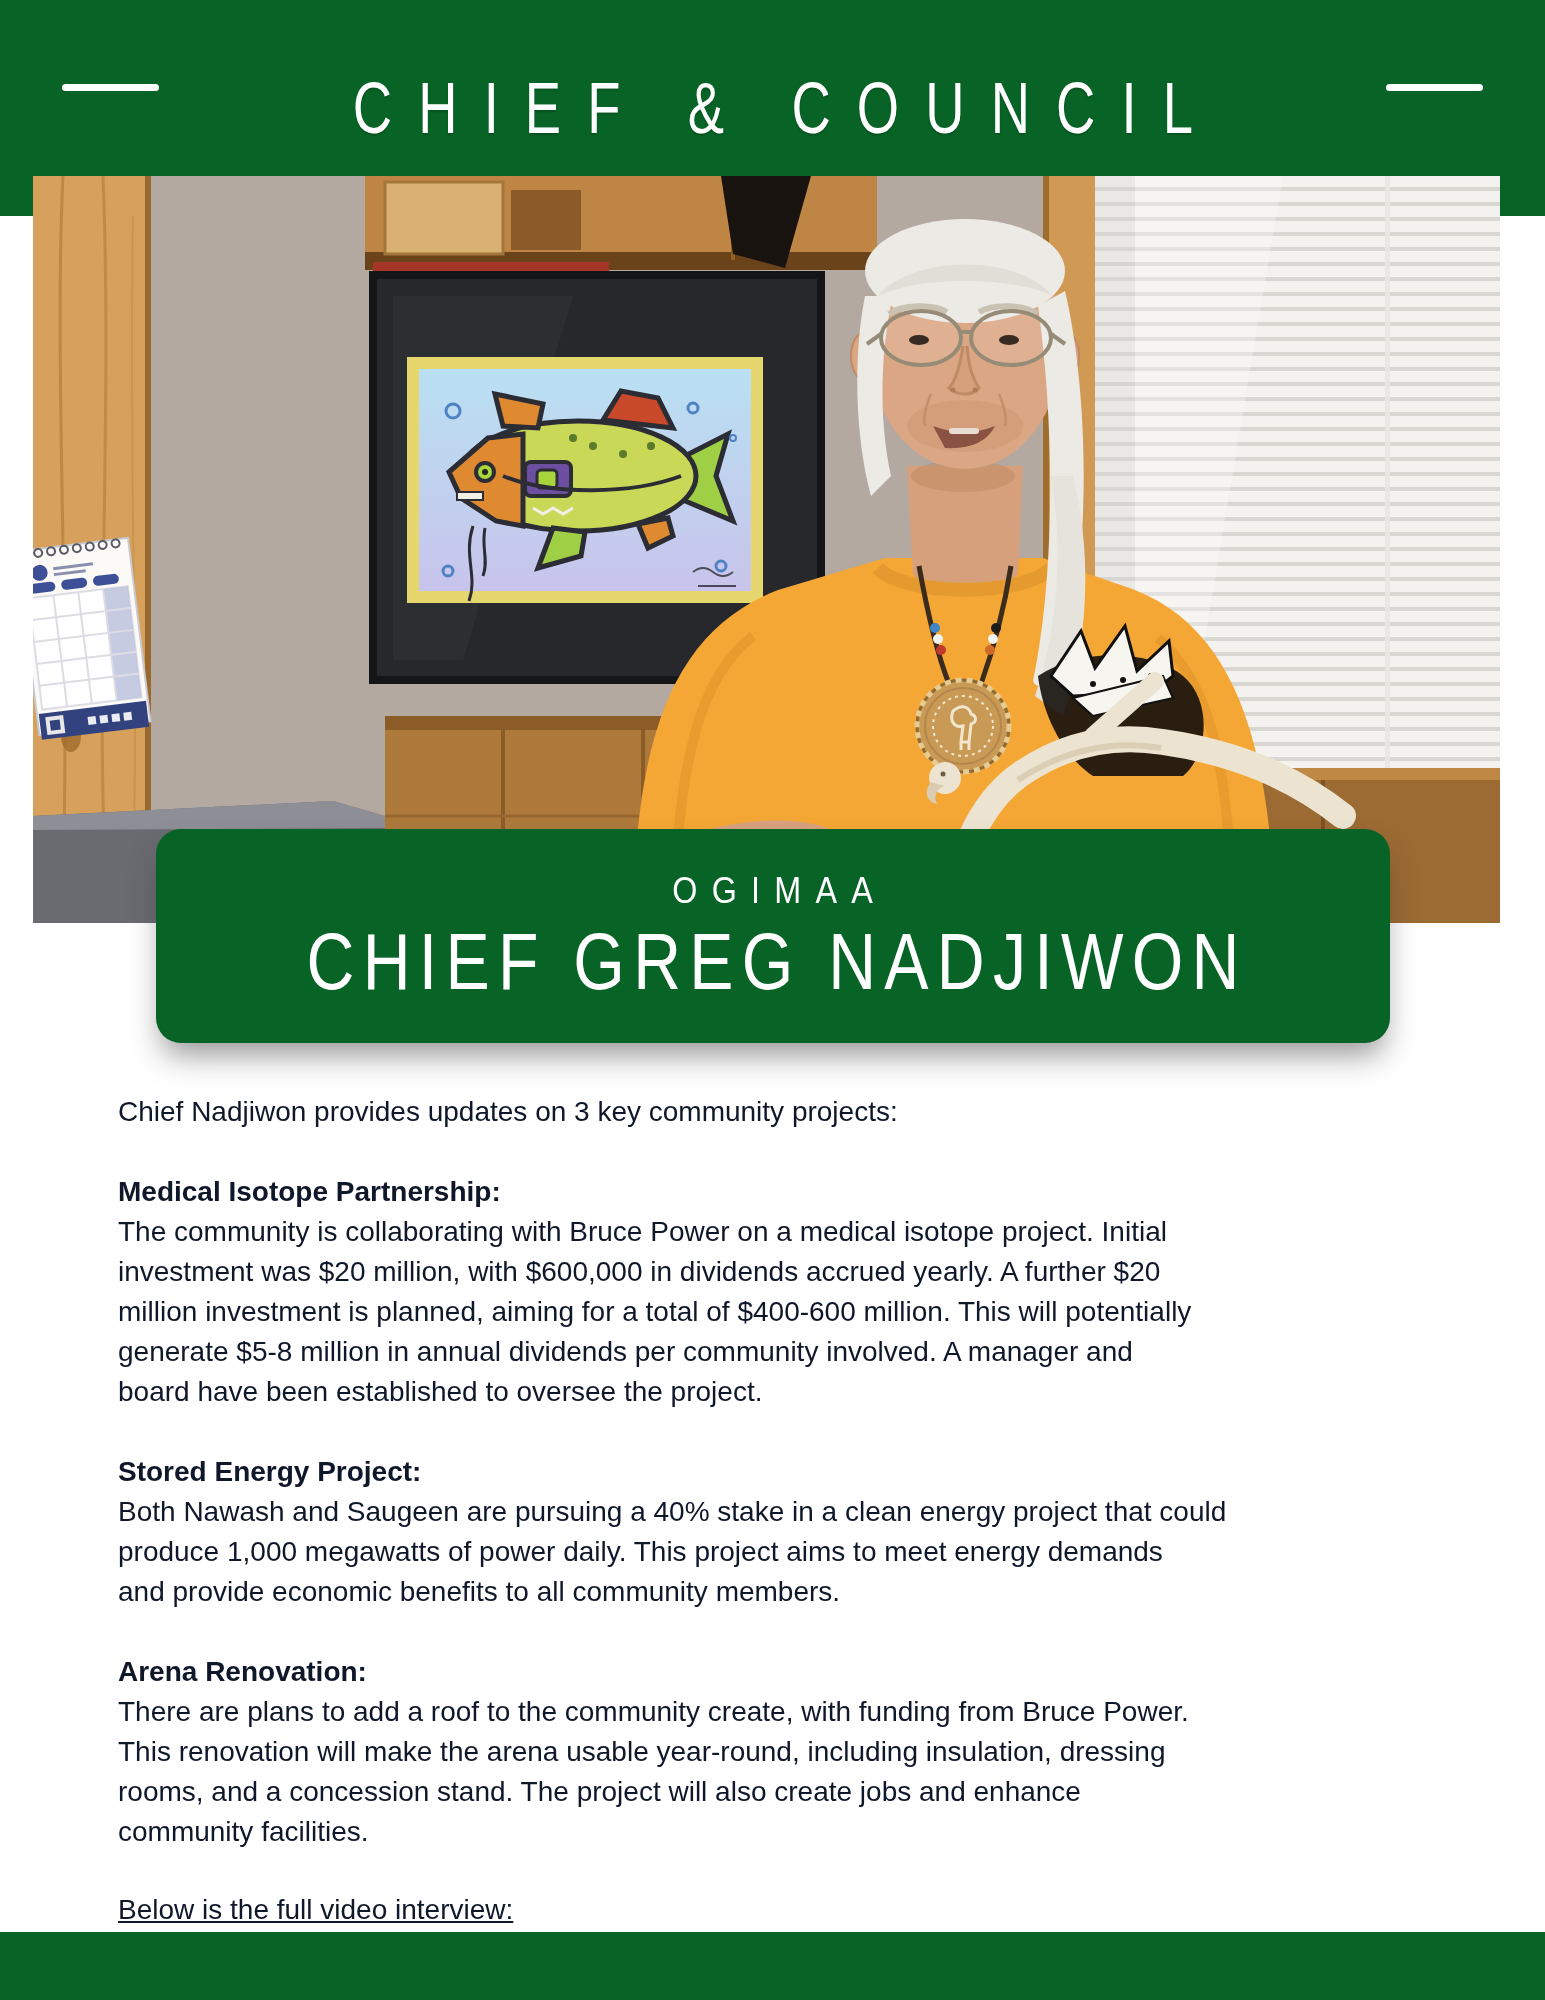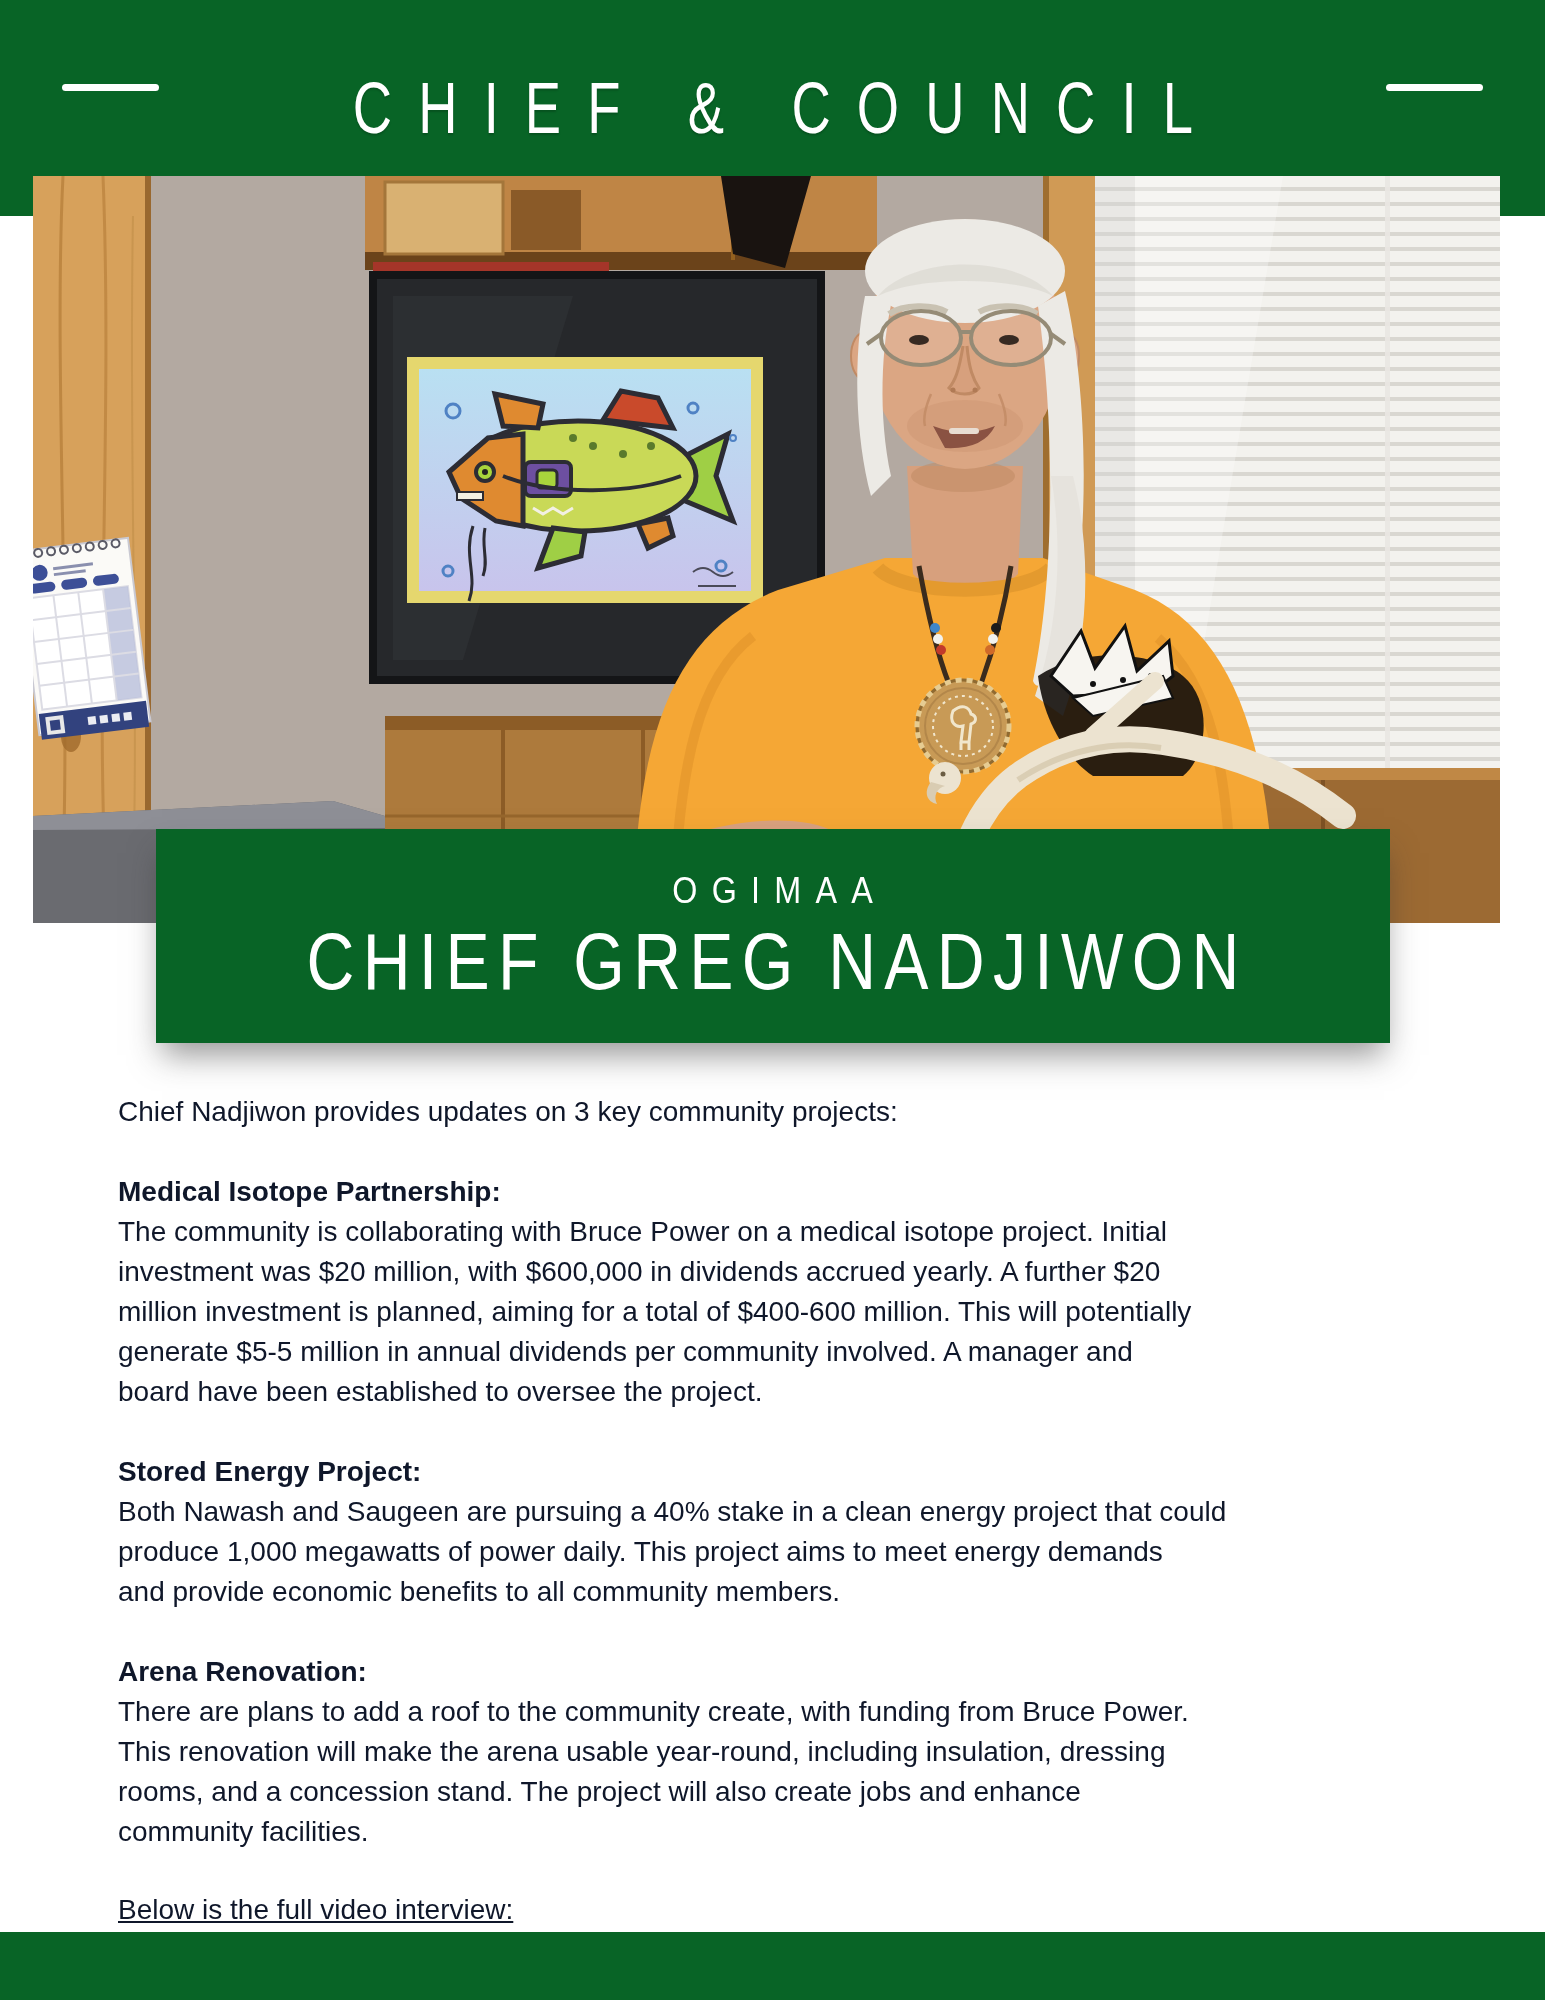--- a/index.html
+++ b/index.html
@@ -26,21 +26,21 @@
   
   .photo{
     position:absolute;left:33px;top:176px;width:1467px;height:747px;overflow:hidden;
     background:#b3a9a1;
   }
   .photo svg{display:block;}
   
   .name-banner{
     position:absolute;left:156px;top:829px;width:1234px;height:214px;background:#086426;
     display:flex;flex-direction:column;align-items:center;justify-content:center;gap:10px;
-    box-shadow:0 18px 30px -6px rgba(50,50,50,0.5);z-index:5;
+    box-shadow:0 18px 30px -6px rgba(50,50,50,0.5);z-index:5;border-radius:25px;
   }
   .banner-kicker{
     color:#ffffff;font-size:34px;letter-spacing:15px;font-weight:500;white-space:nowrap;
     padding-left:15px;transform:scale(0.95,1.08);
   }
   .banner-name{
     color:#ffffff;font-size:72px;letter-spacing:9px;font-weight:500;white-space:nowrap;
     padding-left:9px;transform:scale(0.92,1.1);
   }
   
@@ -300,21 +300,21 @@
   </div>
 
   <div class="article">
     <div class="line intro">Chief Nadjiwon provides updates on 3 key community projects:</div>
 
     <div class="section">
       <div class="line section-heading">Medical Isotope Partnership:</div>
       <div class="line">The community is collaborating with Bruce Power on a medical isotope project. Initial</div>
       <div class="line">investment was $20 million, with $600,000 in dividends accrued yearly. A further $20</div>
       <div class="line">million investment is planned, aiming for a total of $400-600 million. This will potentially</div>
-      <div class="line">generate $5-5 million in annual dividends per community involved. A manager and</div>
+      <div class="line">generate $5-8 million in annual dividends per community involved. A manager and</div>
       <div class="line">board have been established to oversee the project.</div>
     </div>
 
     <div class="section">
       <div class="line section-heading">Stored Energy Project:</div>
       <div class="line">Both Nawash and Saugeen are pursuing a 40% stake in a clean energy project that could</div>
       <div class="line">produce 1,000 megawatts of power daily. This project aims to meet energy demands</div>
       <div class="line">and provide economic benefits to all community members.</div>
     </div>
 

